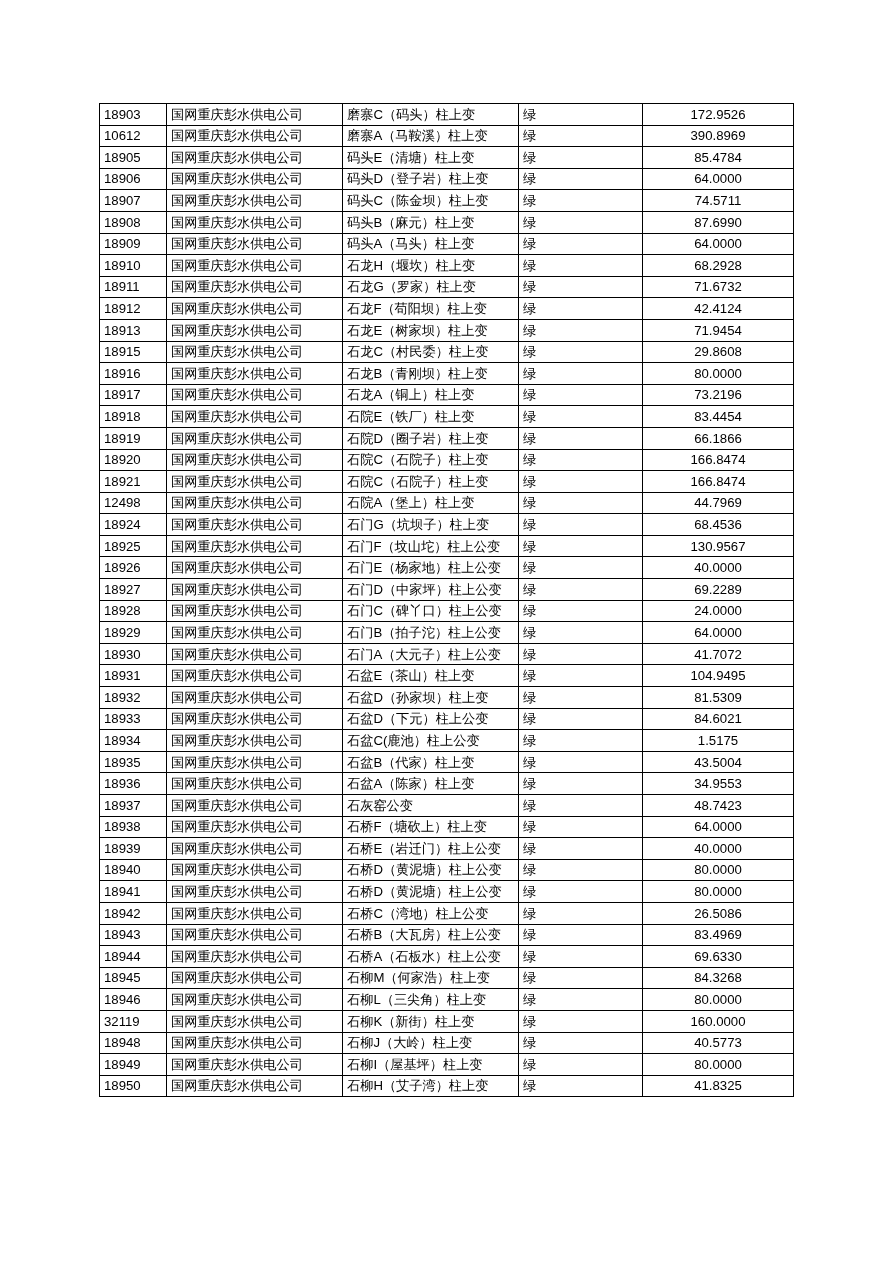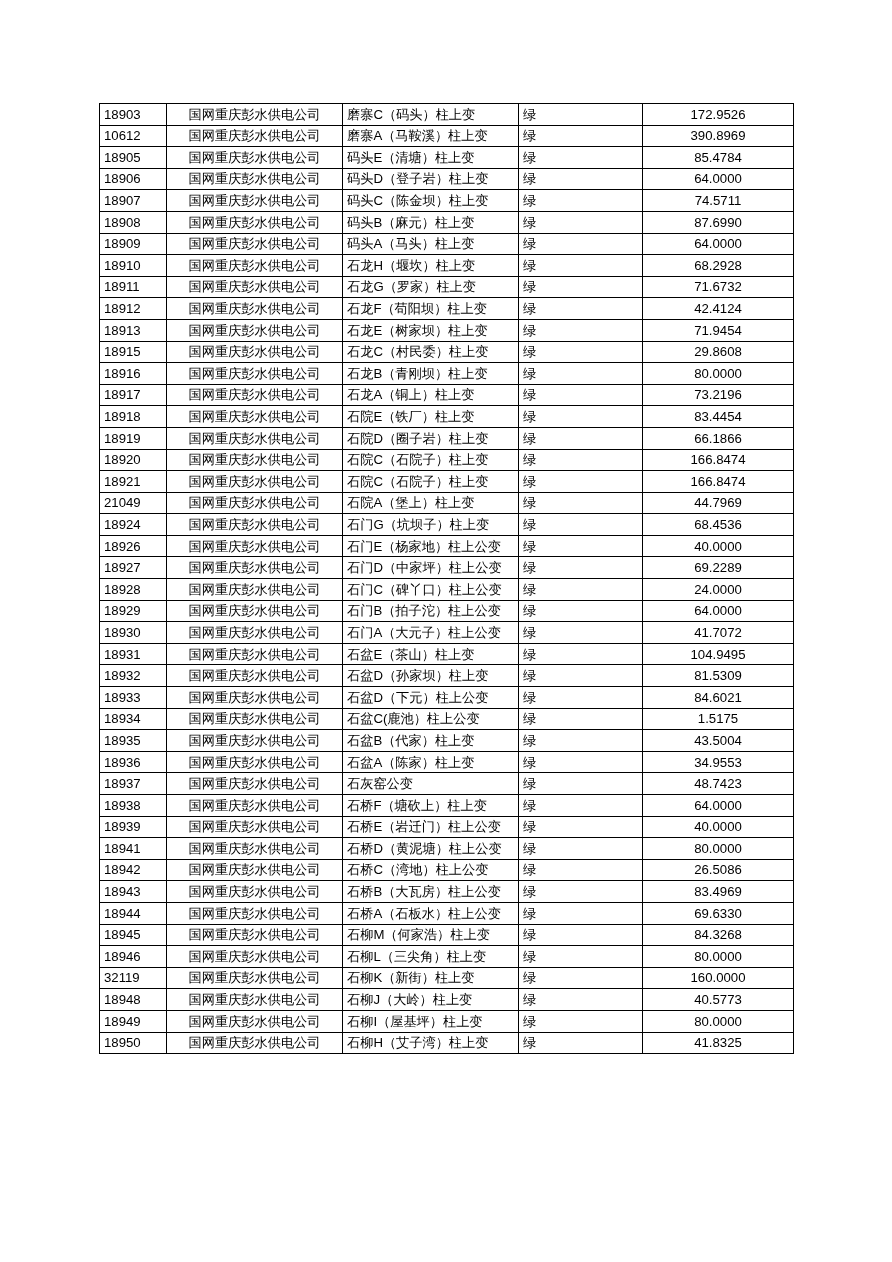--- a/index.html
+++ b/index.html
@@ -40,21 +40,21 @@
     overflow: hidden;
     vertical-align: middle;
   }
   col.c-id    { width: 67px; }
   col.c-org   { width: 176px; }
   col.c-name  { width: 176px; }
   col.c-color { width: 124px; }
   col.c-value { width: 151px; }
 
   td.id    { text-align: left; padding-left: 9px; }
-  td.org   { text-align: center; padding-left: 6px; }
+  td.org   { text-align: left; padding-left: 6px; }
   td.name  { text-align: left; padding-left: 8px; margin-left: 20px; }
   td.color { text-align: left; padding-left: 6px; }
   td.value { text-align: center; }
 </style>
 </head>
 <body>
 
 <div class="page">
   <div class="table-wrap">
     <table class="data">
@@ -186,34 +186,41 @@
             <td class="value">166.8474</td>
           </tr>
           <tr>
             <td class="id">18921</td>
             <td class="org">国网重庆彭水供电公司</td>
             <td class="name">石院C（石院子）柱上变</td>
             <td class="color">绿</td>
             <td class="value">166.8474</td>
           </tr>
           <tr>
-            <td class="id">21049</td>
+            <td class="id">12498</td>
             <td class="org">国网重庆彭水供电公司</td>
             <td class="name">石院A（堡上）柱上变</td>
             <td class="color">绿</td>
             <td class="value">44.7969</td>
           </tr>
           <tr>
             <td class="id">18924</td>
             <td class="org">国网重庆彭水供电公司</td>
             <td class="name">石门G（坑坝子）柱上变</td>
             <td class="color">绿</td>
             <td class="value">68.4536</td>
           </tr>
           <tr>
+            <td class="id">18925</td>
+            <td class="org">国网重庆彭水供电公司</td>
+            <td class="name">石门F（坟山坨）柱上公变</td>
+            <td class="color">绿</td>
+            <td class="value">130.9567</td>
+          </tr>
+          <tr>
             <td class="id">18926</td>
             <td class="org">国网重庆彭水供电公司</td>
             <td class="name">石门E（杨家地）柱上公变</td>
             <td class="color">绿</td>
             <td class="value">40.0000</td>
           </tr>
           <tr>
             <td class="id">18927</td>
             <td class="org">国网重庆彭水供电公司</td>
             <td class="name">石门D（中家坪）柱上公变</td>
@@ -296,20 +303,27 @@
             <td class="name">石桥F（塘砍上）柱上变</td>
             <td class="color">绿</td>
             <td class="value">64.0000</td>
           </tr>
           <tr>
             <td class="id">18939</td>
             <td class="org">国网重庆彭水供电公司</td>
             <td class="name">石桥E（岩迁门）柱上公变</td>
             <td class="color">绿</td>
             <td class="value">40.0000</td>
+          </tr>
+          <tr>
+            <td class="id">18940</td>
+            <td class="org">国网重庆彭水供电公司</td>
+            <td class="name">石桥D（黄泥塘）柱上公变</td>
+            <td class="color">绿</td>
+            <td class="value">80.0000</td>
           </tr>
           <tr>
             <td class="id">18941</td>
             <td class="org">国网重庆彭水供电公司</td>
             <td class="name">石桥D（黄泥塘）柱上公变</td>
             <td class="color">绿</td>
             <td class="value">80.0000</td>
           </tr>
           <tr>
             <td class="id">18942</td>

